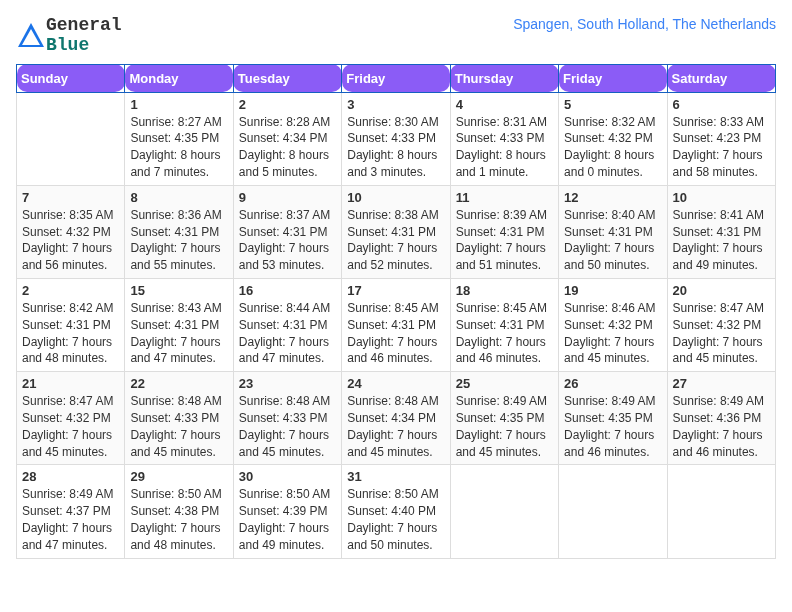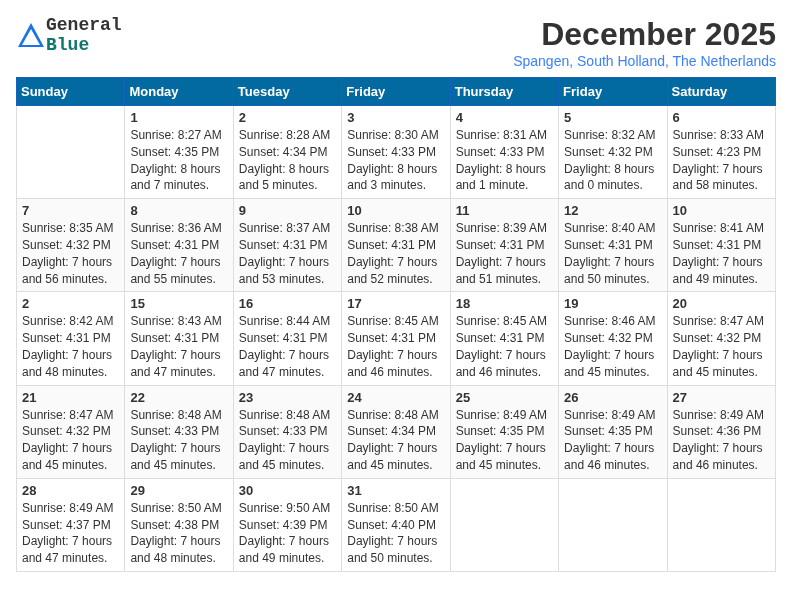--- a/index.html
+++ b/index.html
@@ -81,39 +81,39 @@
     .empty-cell {
       background: #f9f9f9;
     }
     tr:nth-child(even) td {
       background-color: #fafafa;
     }
     tr:nth-child(odd) td {
       background-color: #ffffff;
     }
     .calendar thead tr th {
-      background-color: #0369a1;
+      background-color: #8b5cf6;
+      border-radius: 10px;
     }
   </style>
 </head>
 <body>
 
 <div class="header-area">
   <div class="logo">
     <svg class="logo-icon" viewBox="0 0 30 30" xmlns="http://www.w3.org/2000/svg">
       <polygon points="15,2 28,26 2,26" fill="#1a73e8"></polygon>
       <polygon points="15,8 24,24 6,24" fill="#fff"></polygon>
     </svg>
     <div class="logo-text">
       <span class="logo-general">General</span><br>
       <span class="logo-blue">Blue</span>
     </div>
   </div>
   <div class="title-area">
-    <div class="month-title">December 2025</div>
     <div class="location-title">Spangen, South Holland, The Netherlands</div>
   </div>
 </div>
 
 <table class="calendar">
   <thead>
     <tr>
     <th>Sunday</th>
         <th>Monday</th>
         <th>Tuesday</th>
@@ -332,21 +332,21 @@
         </td>
         <td>
           <span class="day-number">29</span>
           <div class="day-info">Sunrise: 8:50 AM
 Sunset: 4:38 PM
 Daylight: 7 hours
 and 48 minutes.</div>
         </td>
         <td>
           <span class="day-number">30</span>
-          <div class="day-info">Sunrise: 9:50 AM
+          <div class="day-info">Sunrise: 8:50 AM
 Sunset: 4:39 PM
 Daylight: 7 hours
 and 49 minutes.</div>
         </td>
         <td>
           <span class="day-number">31</span>
           <div class="day-info">Sunrise: 8:50 AM
 Sunset: 4:40 PM
 Daylight: 7 hours
 and 50 minutes.</div>

